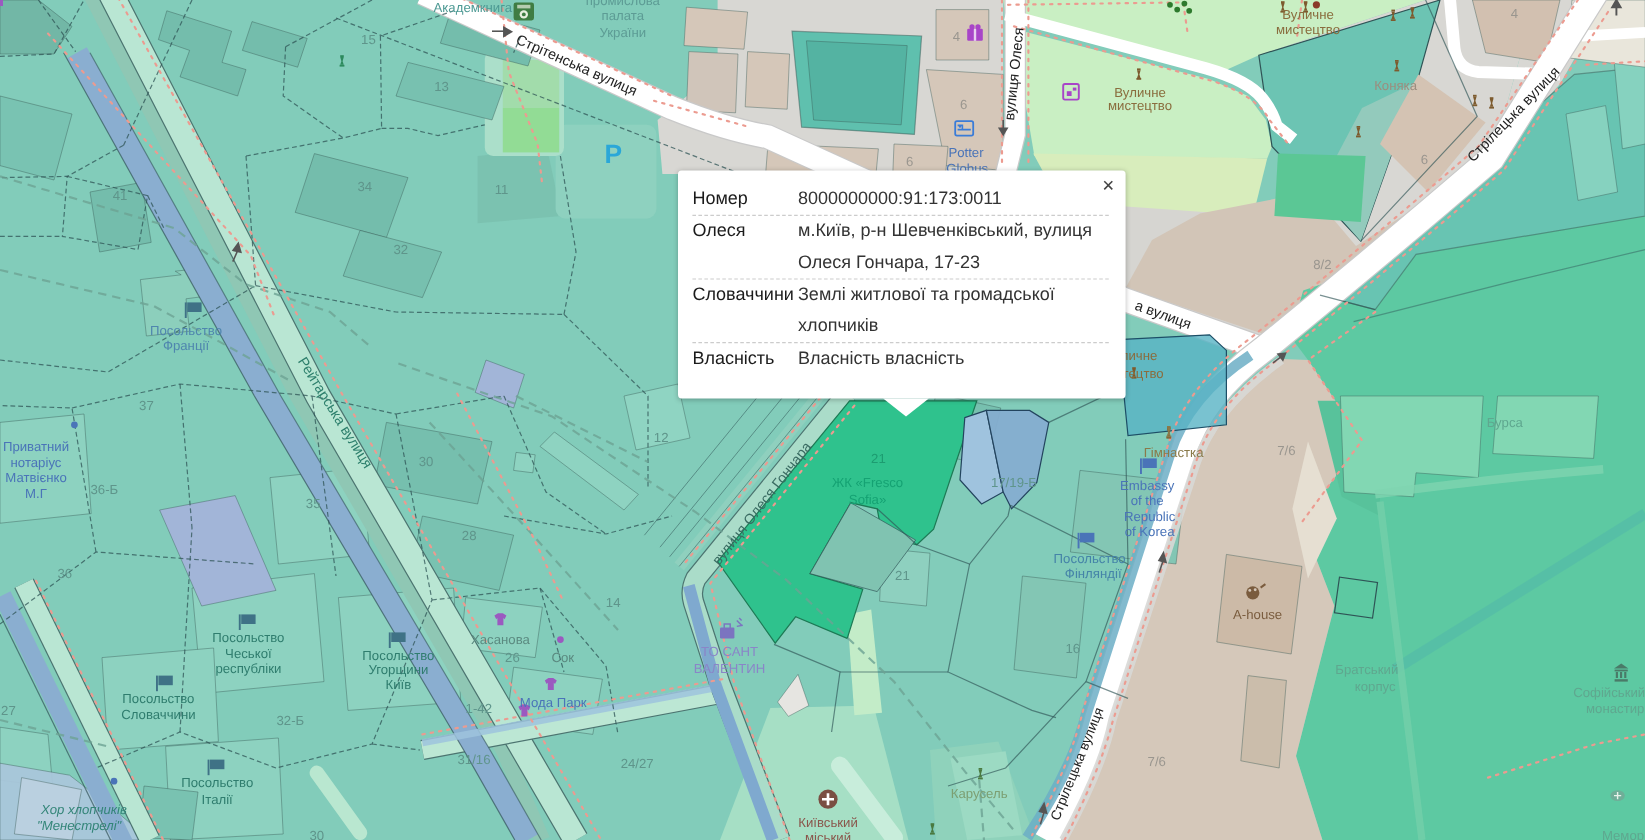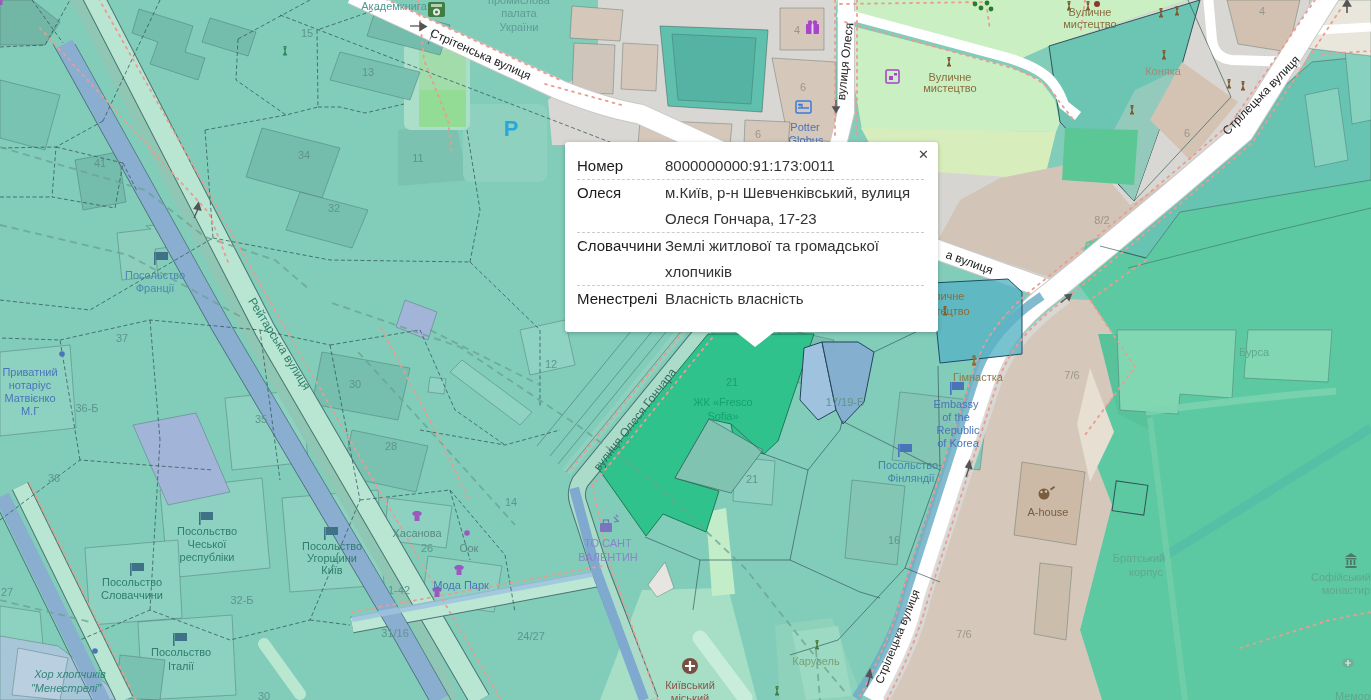--- a/index.html
+++ b/index.html
@@ -540,17 +540,17 @@
       <div class="t v" style="top:16px">8000000000:91:173:0011</div>
   <div class="sep" style="top:36.5px"></div>
   <div class="t k" style="top:43px">Олеся</div>
       <div class="t v" style="top:43px">м.Київ, р-н Шевченківський, вулиця</div>
   <div class="t v" style="top:68.5px">Олеся Гончара, 17-23</div>
   <div class="sep" style="top:90px"></div>
   <div class="t k" style="top:96px">Словаччини</div>
       <div class="t v" style="top:96px">Землі житлової та громадської</div>
   <div class="t v" style="top:121.5px">хлопчиків</div>
   <div class="sep" style="top:142.5px"></div>
-  <div class="t k" style="top:148.5px">Менестрелі</div>
+  <div class="t k" style="top:148.5px">Власність</div>
       <div class="t v" style="top:148.5px">Власність власність</div>
   <div class="ptr"></div>
 </div>
 </div>
 
 </body></html>

